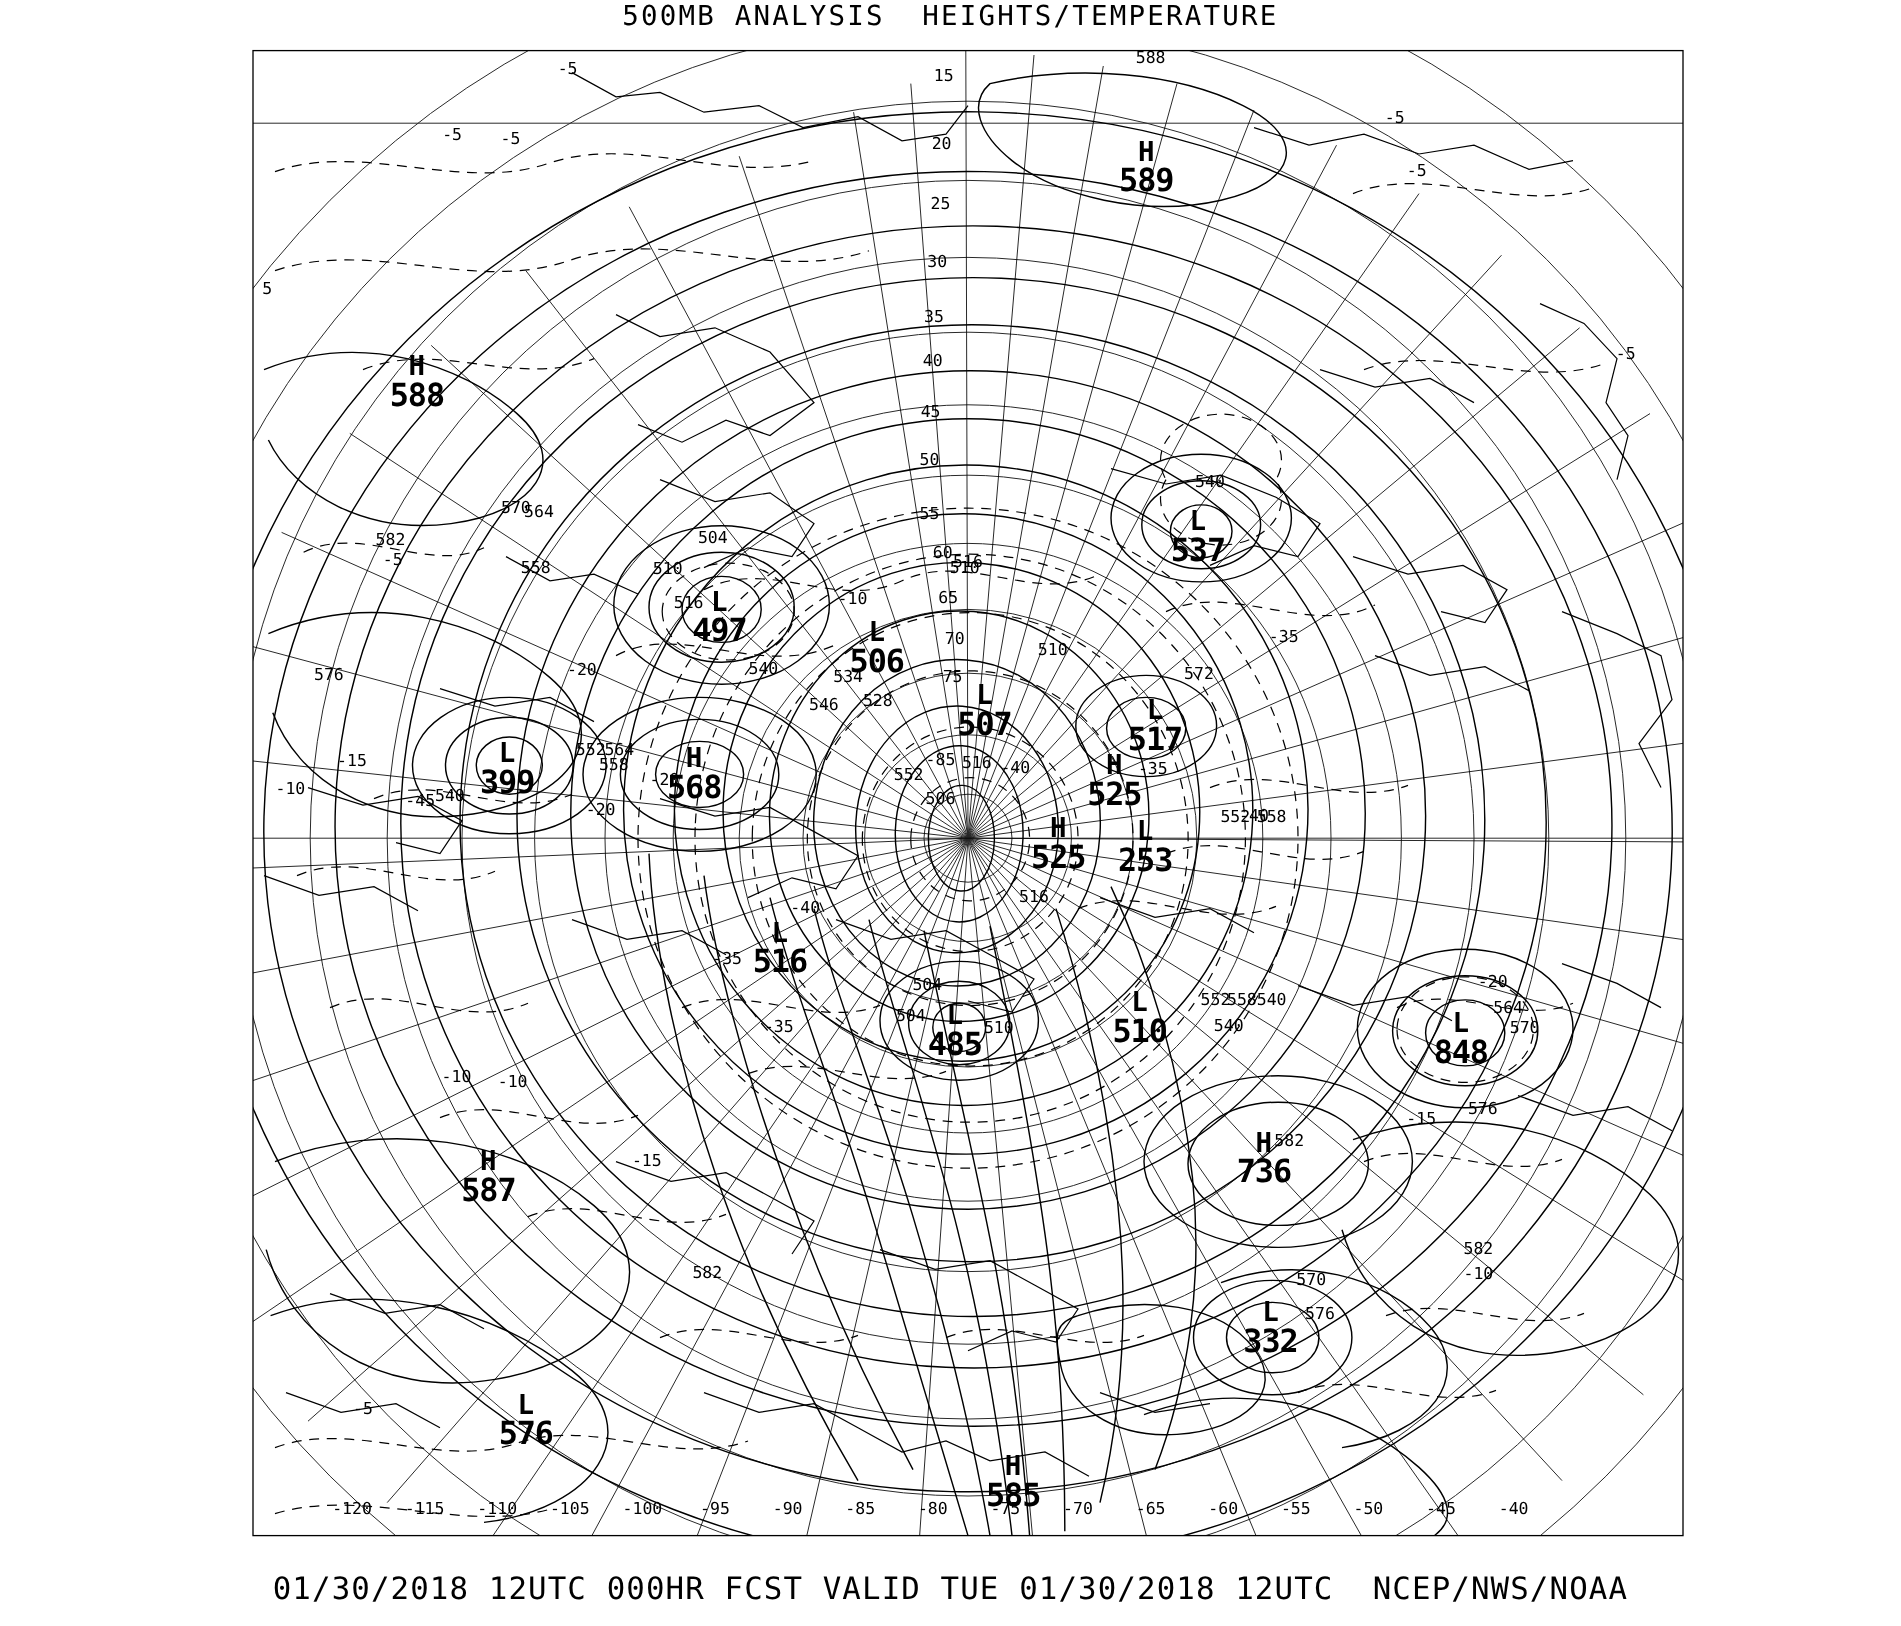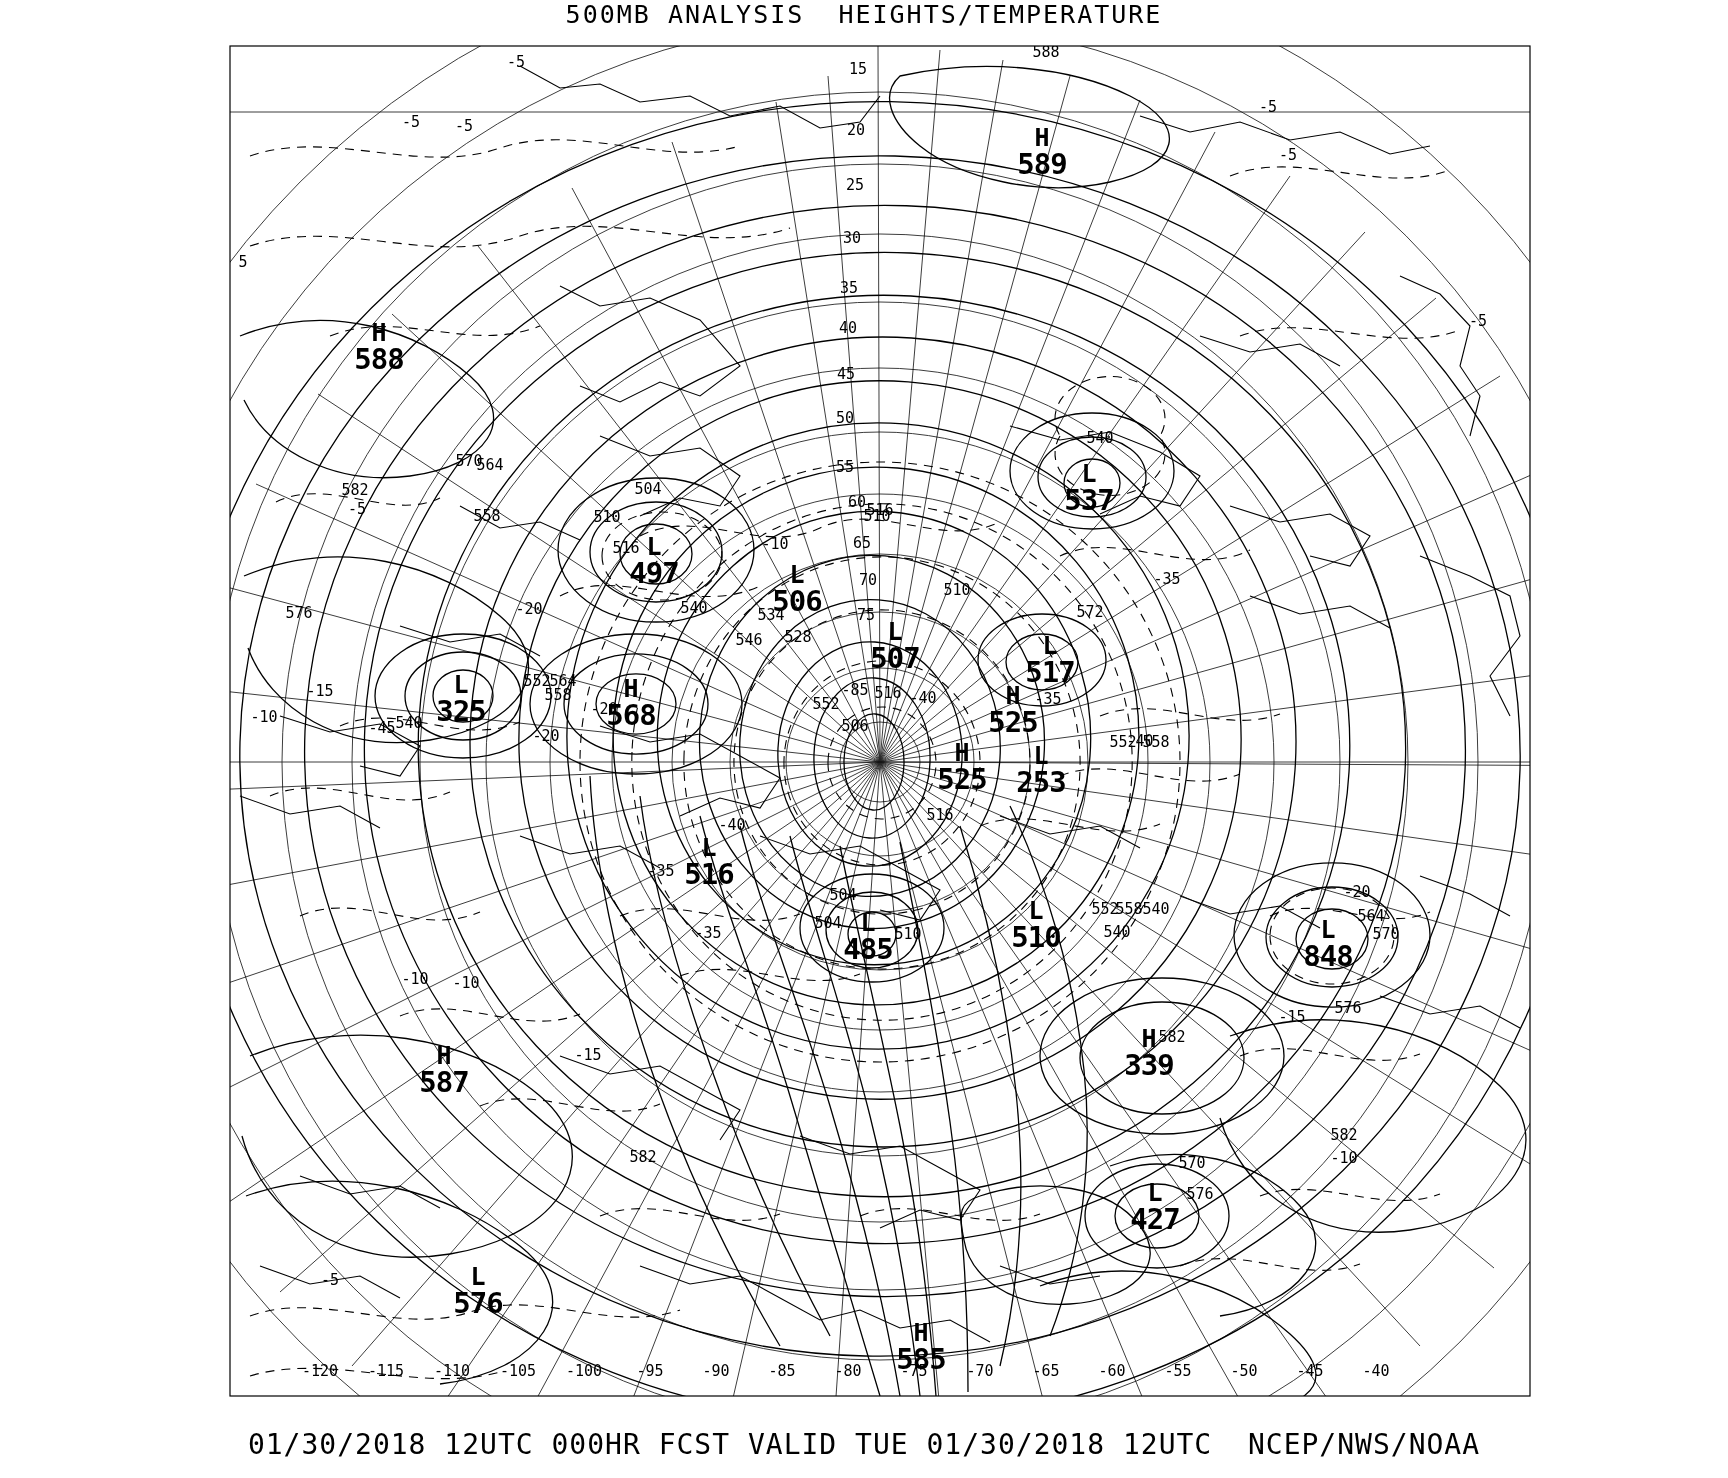--- a/index.html
+++ b/index.html
@@ -406,32 +406,32 @@
     </svg>
 
     <div id="hl-centers">
         <div class="centerlabel" style="left: 1042px; top: 89px;"><div class="hl-letter">H</div><div class="hl-value">589</div></div>
         <div class="centerlabel" style="left: 379px; top: 284px;"><div class="hl-letter">H</div><div class="hl-value">588</div></div>
         <div class="centerlabel" style="left: 1089px; top: 425px;"><div class="hl-letter">L</div><div class="hl-value">537</div></div>
         <div class="centerlabel" style="left: 654px; top: 498px;"><div class="hl-letter">L</div><div class="hl-value">497</div></div>
         <div class="centerlabel" style="left: 797px; top: 526px;"><div class="hl-letter">L</div><div class="hl-value">506</div></div>
         <div class="centerlabel" style="left: 895px; top: 583px;"><div class="hl-letter">L</div><div class="hl-value">507</div></div>
         <div class="centerlabel" style="left: 1050px; top: 597px;"><div class="hl-letter">L</div><div class="hl-value">517</div></div>
-        <div class="centerlabel" style="left: 461px; top: 636px;"><div class="hl-letter">L</div><div class="hl-value">325</div></div>
+        <div class="centerlabel" style="left: 461px; top: 636px;"><div class="hl-letter">L</div><div class="hl-value">399</div></div>
         <div class="centerlabel" style="left: 631px; top: 640px;"><div class="hl-letter">H</div><div class="hl-value">568</div></div>
         <div class="centerlabel" style="left: 1013px; top: 647px;"><div class="hl-letter">H</div><div class="hl-value">525</div></div>
         <div class="centerlabel" style="left: 962px; top: 704px;"><div class="hl-letter">H</div><div class="hl-value">525</div></div>
         <div class="centerlabel" style="left: 1041px; top: 707px;"><div class="hl-letter">L</div><div class="hl-value">253</div></div>
         <div class="centerlabel" style="left: 709px; top: 799px;"><div class="hl-letter">L</div><div class="hl-value">516</div></div>
         <div class="centerlabel" style="left: 868px; top: 874px;"><div class="hl-letter">L</div><div class="hl-value">485</div></div>
         <div class="centerlabel" style="left: 1036px; top: 862px;"><div class="hl-letter">L</div><div class="hl-value">510</div></div>
         <div class="centerlabel" style="left: 1328px; top: 881px;"><div class="hl-letter">L</div><div class="hl-value">848</div></div>
-        <div class="centerlabel" style="left: 1149px; top: 990px;"><div class="hl-letter">H</div><div class="hl-value">339</div></div>
+        <div class="centerlabel" style="left: 1149px; top: 990px;"><div class="hl-letter">H</div><div class="hl-value">736</div></div>
         <div class="centerlabel" style="left: 444px; top: 1007px;"><div class="hl-letter">H</div><div class="hl-value">587</div></div>
-        <div class="centerlabel" style="left: 1155px; top: 1144px;"><div class="hl-letter">L</div><div class="hl-value">427</div></div>
+        <div class="centerlabel" style="left: 1155px; top: 1144px;"><div class="hl-letter">L</div><div class="hl-value">332</div></div>
         <div class="centerlabel" style="left: 478px; top: 1228px;"><div class="hl-letter">L</div><div class="hl-value">576</div></div>
         <div class="centerlabel" style="left: 921px; top: 1284px;"><div class="hl-letter">H</div><div class="hl-value">585</div></div>
       </div>
   </div>
 
   <div id="footer">01/30/2018 12UTC 000HR FCST VALID TUE 01/30/2018 12UTC  NCEP/NWS/NOAA</div>
 
 </div>
 
 </body></html>

